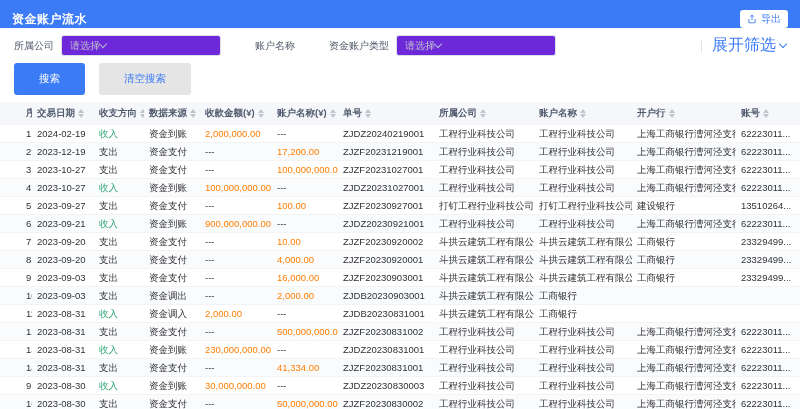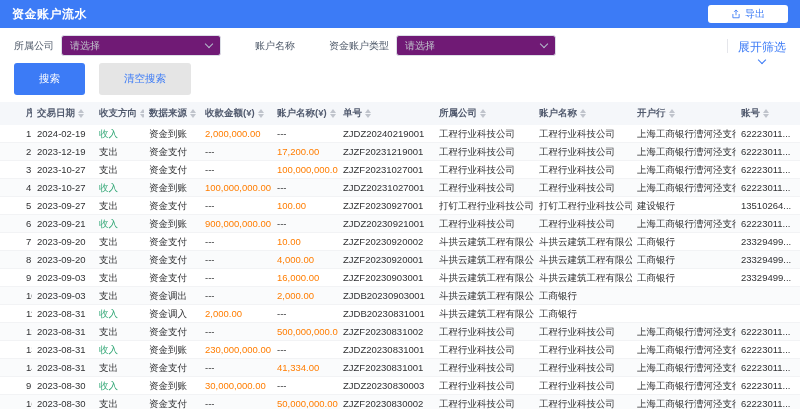--- a/index.html
+++ b/index.html
@@ -1,41 +1,41 @@
 <!DOCTYPE html>
 <html><head>
 <meta charset="utf-8">
 <style>
   * { margin:0; padding:0; box-sizing:border-box; }
   html,body { width:800px; height:409px; overflow:hidden; background:#fff;
     font-family:"Liberation Sans","DejaVu Sans",sans-serif; }
 
   
-  .topbar { height:28px; background:#3c7bf6; display:flex; align-items:center; padding:0 12px; }
+  .topbar { height:28px; background:#3c7bf6; display:flex; align-items:flex-end; padding:0 12px; }
   .topbar .title { color:#fff; font-size:12px; font-weight:bold; letter-spacing:.5px; }
   .export-btn { margin-left:auto; background:#fff; color:#3c7bf6; font-size:10px; height:18px;
-    padding:0 23px; border:none; border-radius:3px; display:flex; align-items:center; gap:4px; cursor:pointer; }
+    padding:0 7px; border:none; border-radius:3px; display:flex; align-items:center; gap:4px; cursor:pointer; }
   .export-btn svg { display:block; }
 
   
   .filters { padding:7px 14px 0; }
   .filter-row { display:flex; align-items:center; }
   .filter-item { display:flex; align-items:center; gap:7px; }
   .filter-item + .filter-item { margin-left:34px; }
   .f-label { font-size:10px; color:#4e5969; white-space:nowrap; }
-  .select { width:160px; height:21px; border:1px solid #dcdfe6; border-radius:3px; background:#701a75;
-    display:flex; align-items:center; justify-content:space-between; padding:0 8px; cursor:pointer; }
+  .select { width:160px; height:21px; border:1px solid #dcdfe6; border-radius:3px; background:#6d28d9;
+    display:flex; align-items:center; justify-content:flex-start; padding:0 8px; cursor:pointer; }
   .select .ph { font-size:10px; color:#c0c4cc; }
   .chev { width:6px; height:6px; border-right:1px solid #b4bccc; border-bottom:1px solid #b4bccc;
     transform:rotate(45deg); margin-top:-3px; flex:none; }
   .text-input { width:150px; height:21px; border:1px solid #dcdfe6; border-radius:3px; padding:0 8px;
     font-size:10px; color:#303133; outline:none; }
   .text-input::placeholder { color:#c0c4cc; }
   .expand { margin-left:auto; display:flex; align-items:center; gap:4px; color:#3c7bf6;
-    font-size:12px; cursor:pointer; padding-left:10px; border-left:1px solid #e5e6eb; height:14px;flex-direction:column; }
+    font-size:16px; cursor:pointer; padding-left:10px; border-left:1px solid #e5e6eb; height:14px; }
   .expand .chev { border-color:#3c7bf6; }
 
   .btn-row { display:flex; gap:14px; margin-top:7px; }
   .btn { height:32px; min-width:66px; padding:0 25px; border:none; border-radius:3px;
     font-size:10.5px; cursor:pointer; }
   .btn.primary { background:#3c7bf6; color:#fff; }
   .btn.plain { background:#e5e5e5; color:#3c7bf6; }
 
   
   table { width:100%; border-collapse:collapse; table-layout:fixed; margin-top:7px; }

